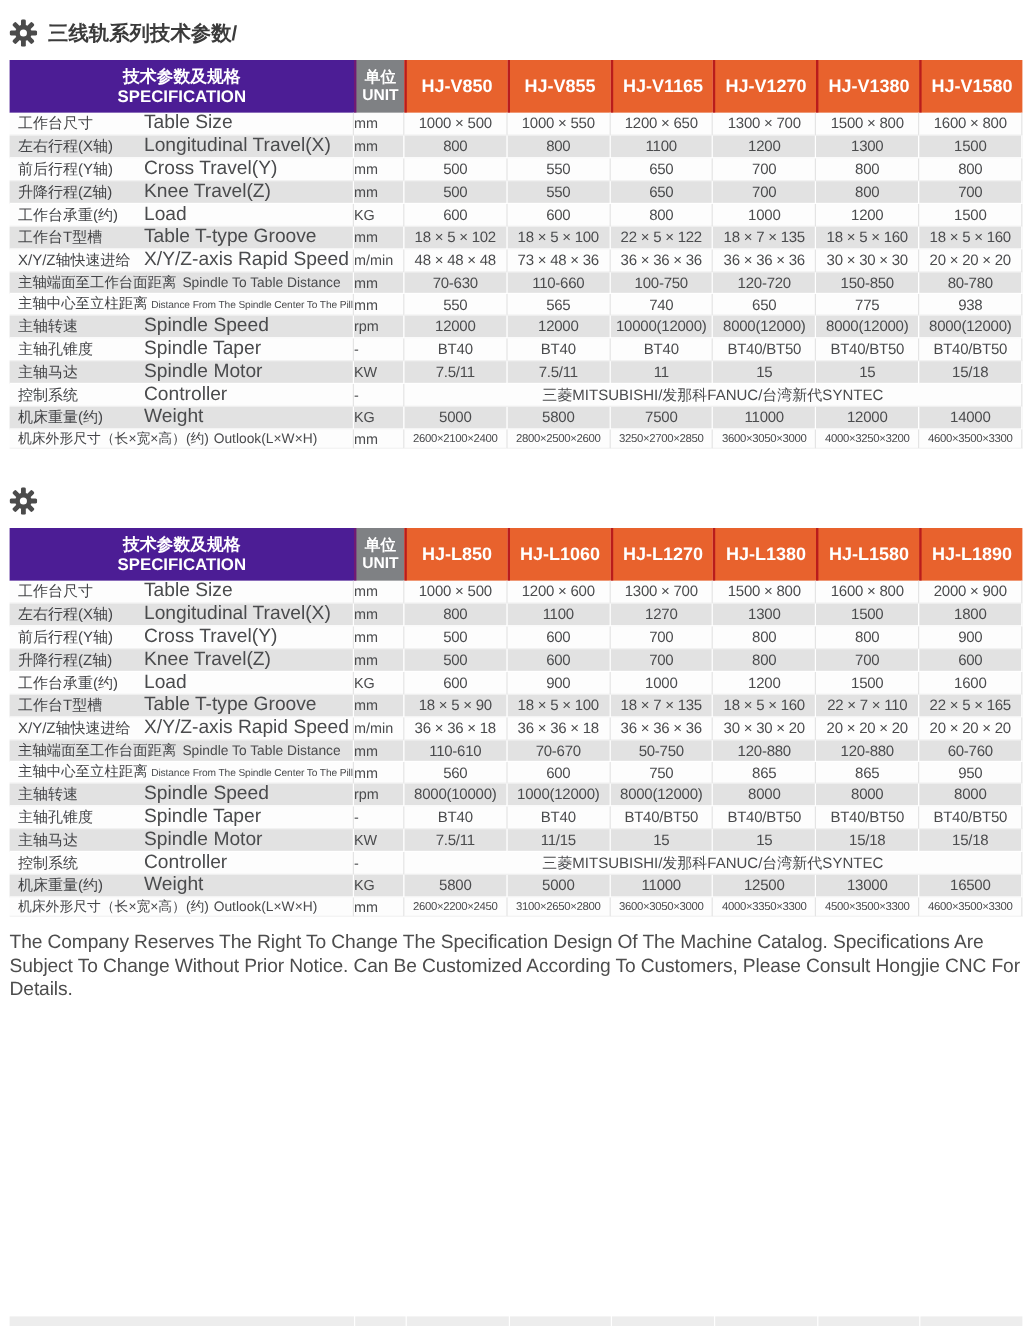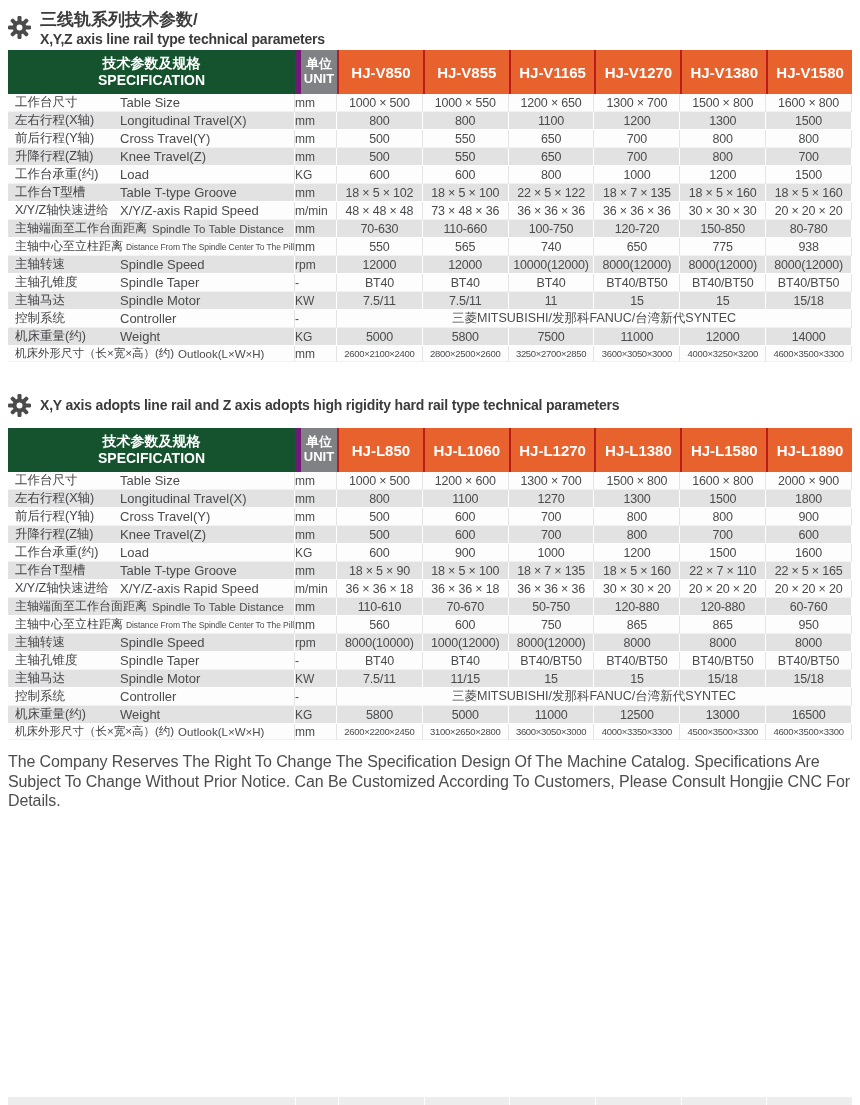--- a/index.html
+++ b/index.html
@@ -10,49 +10,49 @@
     color:#4a4b4d;
   }
   .page { padding:10px 8px 0 8px; }
 
   
   .table-title {
     display:flex; align-items:center; gap:8px;
     height:30px; margin:2px 0 8px 0; white-space:nowrap;
   }
   .table-title .gear { width:24px; height:24px; flex:0 0 auto; display:flex; align-items:center; }
-  .table-title h2 { font-size:17px; font-weight:bold; color:#3b3b3b; letter-spacing:0; display:flex; align-items:baseline;flex-direction:column; }
+  .table-title h2 { font-size:17px; font-weight:bold; color:#3b3b3b; letter-spacing:0; display:flex; align-items:baseline; }
   .table-title .t-cn { font-size:17px; font-weight:bold; }
   .table-title .t-en { font-size:14px; font-weight:bold; letter-spacing:-0.2px; }
 
   
   table.spec-table {
     width:844px; border-collapse:separate; border-spacing:0; table-layout:fixed;
     margin-bottom:0;
   }
   col.c-spec { width:287px; }
   col.c-unit { width:42px; }
 
   thead th { height:44px; vertical-align:middle; text-align:center; color:#fff; font-weight:bold; }
-  th.spec-h { background:#14532d; font-size:14px; line-height:1.25; }
-  th.unit-h { background:#7f8184; font-size:13px; line-height:1.15; border-left:6px solid #701a75;margin-top:24px; }
+  th.spec-h { background:#4c1d95; font-size:14px; line-height:1.25; }
+  th.unit-h { background:#7f8184; font-size:13px; line-height:1.15; border-left:2px solid #701a75;margin-top:24px; }
   th.model-h { background:#e8622d; font-size:15px; border-left:2px solid #b91c1c; letter-spacing:0; }
 
   tbody tr { height:16px; }
   tbody tr:nth-child(odd)  { background:#fdfdfd; }
   tbody tr:nth-child(even) { background:#e2e2e2; }
   tbody td { vertical-align:middle; font-size:12.5px; border-bottom:1px solid #f2f2f2; }
   tbody tr:nth-child(odd)  td { border-right:1px solid #e4e4e4; }
   tbody tr:nth-child(even) td { border-right:1px solid #fff; border-bottom:1px solid #fff; }
   tbody td:last-child { border-right:none; }
 
   td.spec { padding-left:7px; }
   td.spec .wrap { display:flex; align-items:center; }
   td.spec .cn { flex:0 0 105px; font-size:12.5px; color:#444548; white-space:nowrap; overflow:hidden; }
-  td.spec .en { flex:1 1 auto; font-size:13px; color:#4a4b4d; white-space:nowrap; overflow:hidden; }
+  td.spec .en { flex:1 1 auto; font-size:16px; color:#4a4b4d; white-space:nowrap; overflow:hidden; }
   td.unit { text-align:left; font-size:12px; }
   td.val  { text-align:center; font-size:12.5px; letter-spacing:-0.2px; }
   td.merged { text-align:center; font-size:12.5px; }
 
   
   tbody tr:nth-child(8) td.spec .cn { flex:0 0 auto; margin-right:5px; font-size:12px; }
   tbody tr:nth-child(8) td.spec .en { font-size:11.5px; }
   tbody tr:nth-child(9) td.spec .cn { flex:0 0 auto; margin-right:3px; font-size:12px; }
   tbody tr:nth-child(9) td.spec .en { font-size:8.5px; letter-spacing:-0.1px; }
   
@@ -95,21 +95,20 @@
               <rect x="-2.1" y="-12" width="4.2" height="6.5" rx="1.4" transform="rotate(225)"></rect>
               <rect x="-2.1" y="-12" width="4.2" height="6.5" rx="1.4" transform="rotate(270)"></rect>
               <rect x="-2.1" y="-12" width="4.2" height="6.5" rx="1.4" transform="rotate(315)"></rect>
             </g>
           </g>
           <circle r="3.1" fill="#fff"></circle>
         </svg>
       </span>
       <h2>
           <span class="t-cn">三线轨系列技术参数/</span>
-          <span class="t-en">X,Y,Z axis line rail type technical parameters</span>
         </h2>
     </div>
 
     <table class="spec-table">
       <colgroup>
           <col class="c-spec">
           <col class="c-unit">
           <col>
           <col>
           <col>
@@ -376,21 +375,20 @@
               <rect x="-2.1" y="-12" width="4.2" height="6.5" rx="1.4" transform="rotate(180)"></rect>
               <rect x="-2.1" y="-12" width="4.2" height="6.5" rx="1.4" transform="rotate(225)"></rect>
               <rect x="-2.1" y="-12" width="4.2" height="6.5" rx="1.4" transform="rotate(270)"></rect>
               <rect x="-2.1" y="-12" width="4.2" height="6.5" rx="1.4" transform="rotate(315)"></rect>
             </g>
           </g>
           <circle r="3.1" fill="#fff"></circle>
         </svg>
       </span>
       <h2>
-          <span class="t-en">X,Y axis adopts line rail and Z axis adopts high rigidity hard rail type technical parameters</span>
         </h2>
     </div>
 
     <table class="spec-table">
       <colgroup>
           <col class="c-spec">
           <col class="c-unit">
           <col>
           <col>
           <col>

